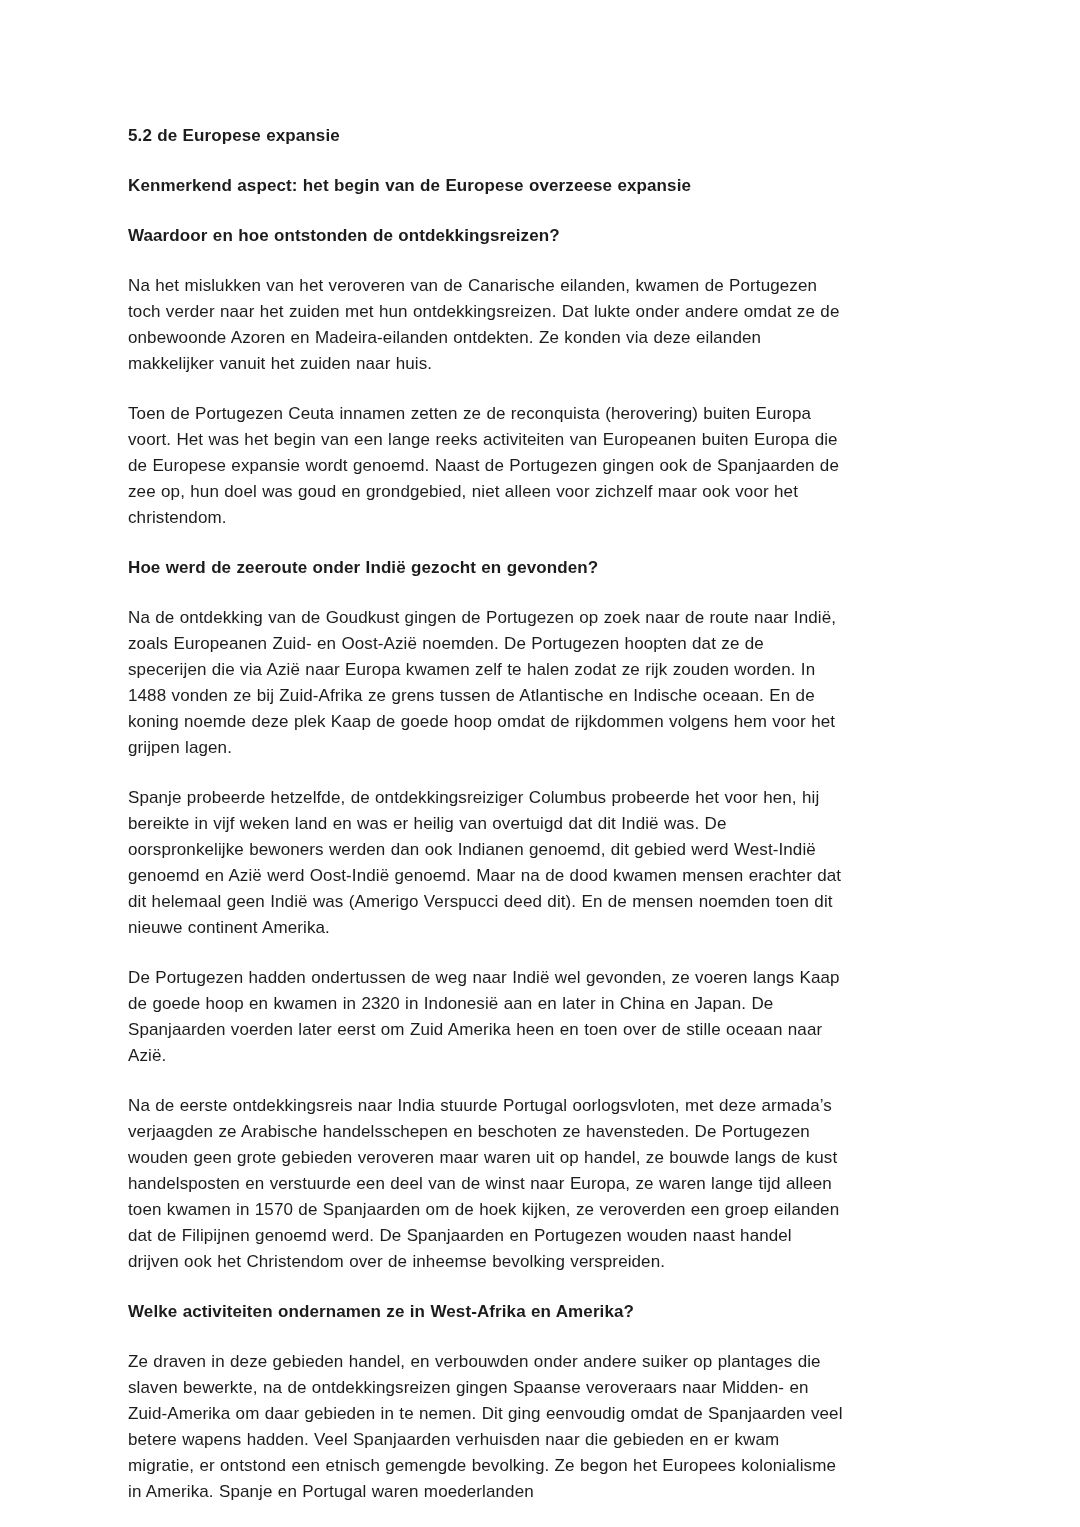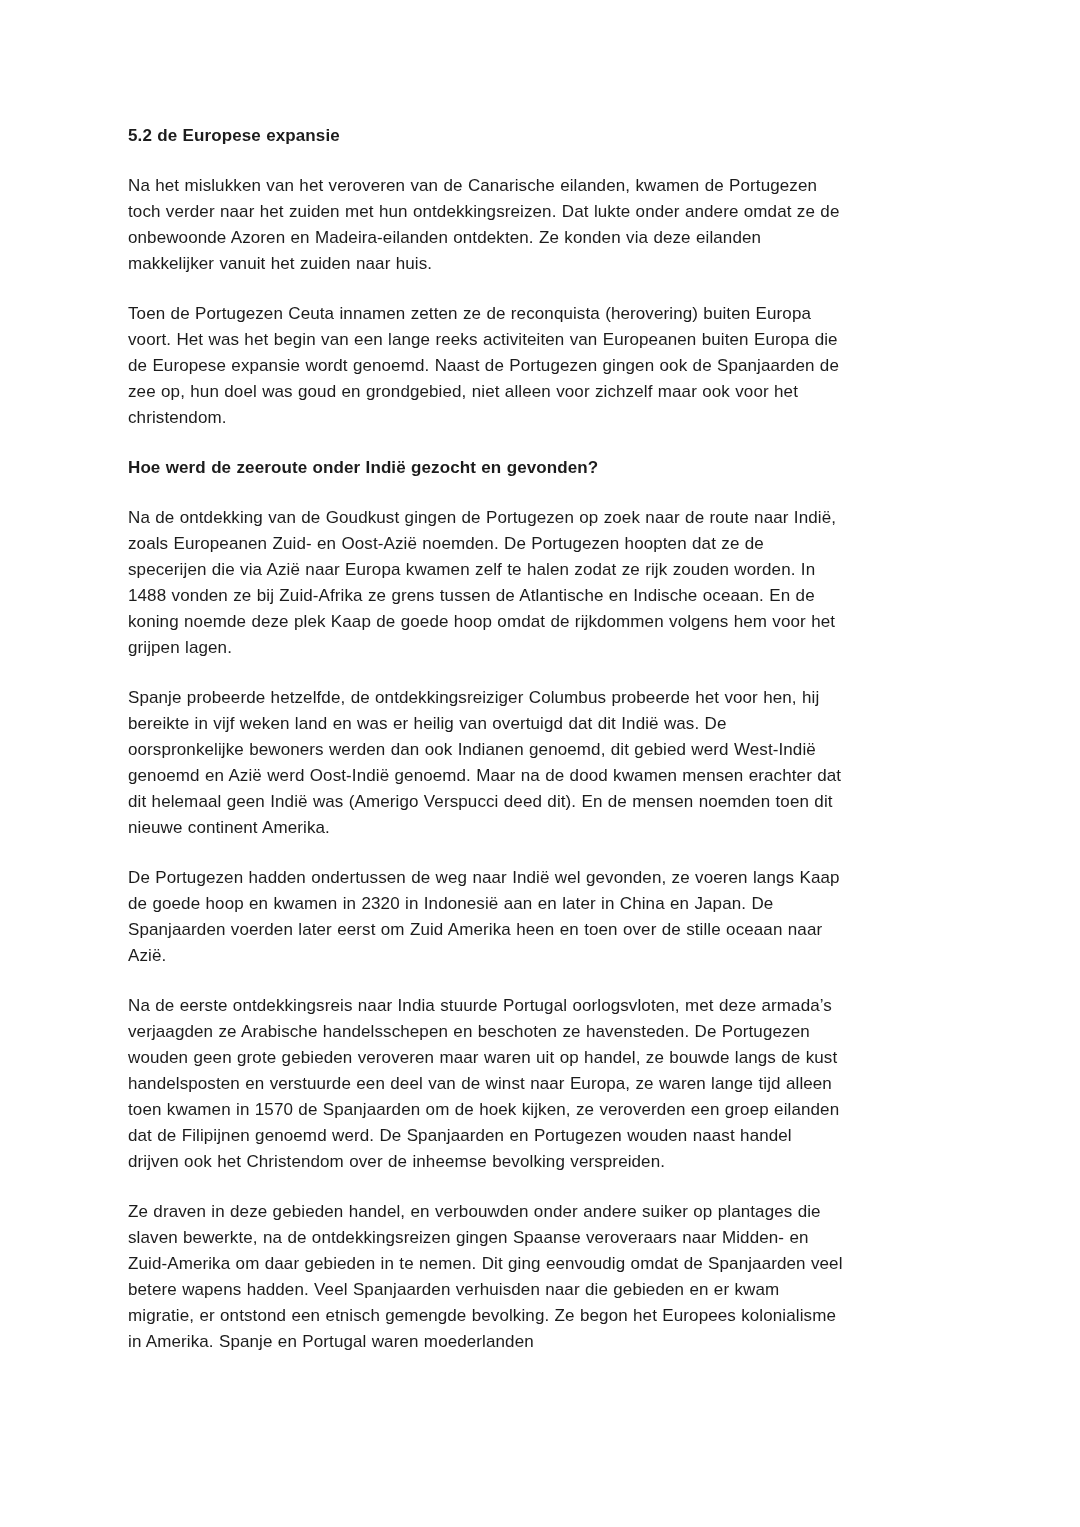--- a/index.html
+++ b/index.html
@@ -34,21 +34,24 @@
   }
   .para {
     font-weight: 400;
   }
 </style>
 </head>
 <body>
 
 <main class="page">
   <h1 class="block heading">5.2 de Europese expansie</h1>
+  <h2 class="block heading">Kenmerkend aspect: het begin van de Europese overzeese expansie</h2>
+  <h2 class="block heading">Waardoor en hoe ontstonden de ontdekkingsreizen?</h2>
   <p class="block para">Na het mislukken van het veroveren van de Canarische eilanden, kwamen de Portugezen toch verder naar het zuiden met hun ontdekkingsreizen. Dat lukte onder andere omdat ze de onbewoonde Azoren en Madeira-eilanden ontdekten. Ze konden via deze eilanden makkelijker vanuit het zuiden naar huis.</p>
   <p class="block para">Toen de Portugezen Ceuta innamen zetten ze de reconquista (herovering) buiten Europa voort. Het was het begin van een lange reeks activiteiten van Europeanen buiten Europa die de Europese expansie wordt genoemd. Naast de Portugezen gingen ook de Spanjaarden de zee op, hun doel was goud en grondgebied, niet alleen voor zichzelf maar ook voor het christendom.</p>
   <h2 class="block heading">Hoe werd de zeeroute onder Indië gezocht en gevonden?</h2>
   <p class="block para">Na de ontdekking van de Goudkust gingen de Portugezen op zoek naar de route naar Indië, zoals Europeanen Zuid- en Oost-Azië noemden. De Portugezen hoopten dat ze de specerijen die via Azië naar Europa kwamen zelf te halen zodat ze rijk zouden worden. In 1488 vonden ze bij Zuid-Afrika ze grens tussen de Atlantische en Indische oceaan. En de koning noemde deze plek Kaap de goede hoop omdat de rijkdommen volgens hem voor het grijpen lagen.</p>
   <p class="block para">Spanje probeerde hetzelfde, de ontdekkingsreiziger Columbus probeerde het voor hen, hij bereikte in vijf weken land en was er heilig van overtuigd dat dit Indië was. De oorspronkelijke bewoners werden dan ook Indianen genoemd, dit gebied werd West-Indië genoemd en Azië werd Oost-Indië genoemd. Maar na de dood kwamen mensen erachter dat dit helemaal geen Indië was (Amerigo Verspucci deed dit). En de mensen noemden toen dit nieuwe continent Amerika.</p>
   <p class="block para">De Portugezen hadden ondertussen de weg naar Indië wel gevonden, ze voeren langs Kaap de goede hoop en kwamen in 2320 in Indonesië aan en later in China en Japan. De Spanjaarden voerden later eerst om Zuid Amerika heen en toen over de stille oceaan naar Azië.</p>
   <p class="block para">Na de eerste ontdekkingsreis naar India stuurde Portugal oorlogsvloten, met deze armada’s verjaagden ze Arabische handelsschepen en beschoten ze havensteden. De Portugezen wouden geen grote gebieden veroveren maar waren uit op handel, ze bouwde langs de kust handelsposten en verstuurde een deel van de winst naar Europa, ze waren lange tijd alleen toen kwamen in 1570 de Spanjaarden om de hoek kijken, ze veroverden een groep eilanden dat de Filipijnen genoemd werd. De Spanjaarden en Portugezen wouden naast handel drijven ook het Christendom over de inheemse bevolking verspreiden.</p>
+  <h2 class="block heading">Welke activiteiten ondernamen ze in West-Afrika en Amerika?</h2>
   <p class="block para">Ze draven in deze gebieden handel, en verbouwden onder andere suiker op plantages die slaven bewerkte, na de ontdekkingsreizen gingen Spaanse veroveraars naar Midden- en Zuid-Amerika om daar gebieden in te nemen. Dit ging eenvoudig omdat de Spanjaarden veel betere wapens hadden. Veel Spanjaarden verhuisden naar die gebieden en er kwam migratie, er ontstond een etnisch gemengde bevolking. Ze begon het Europees kolonialisme in Amerika. Spanje en Portugal waren moederlanden</p>
 </main>
 
 </body></html>

